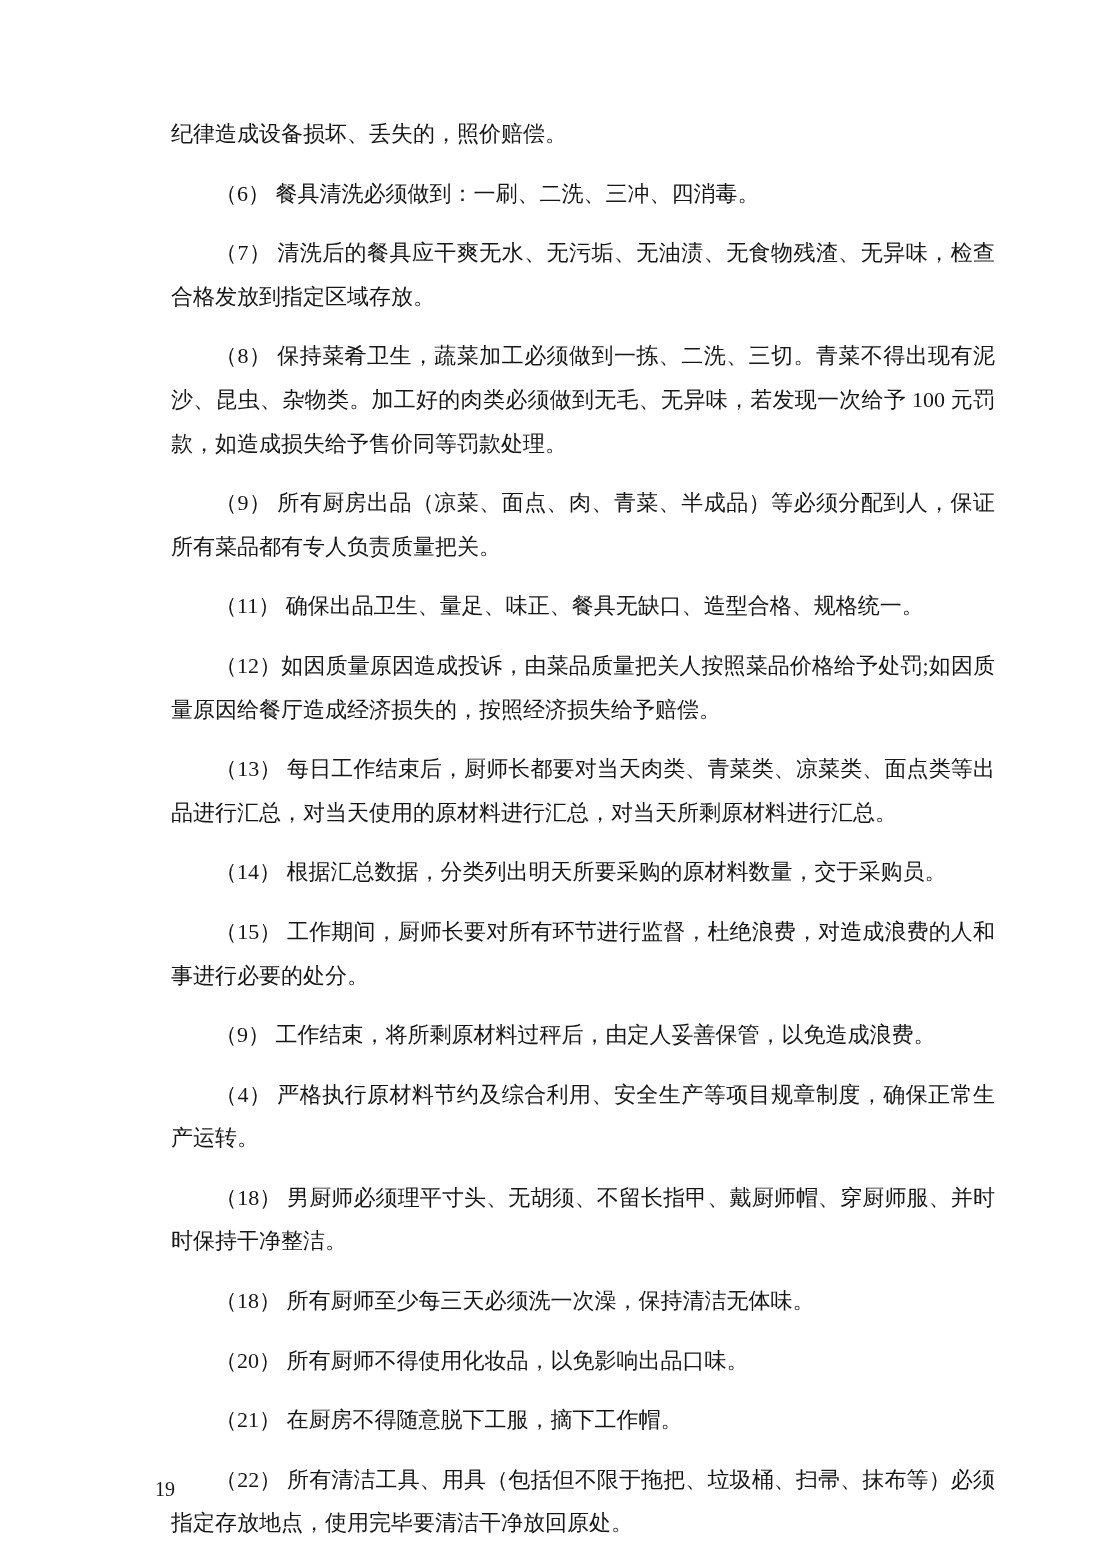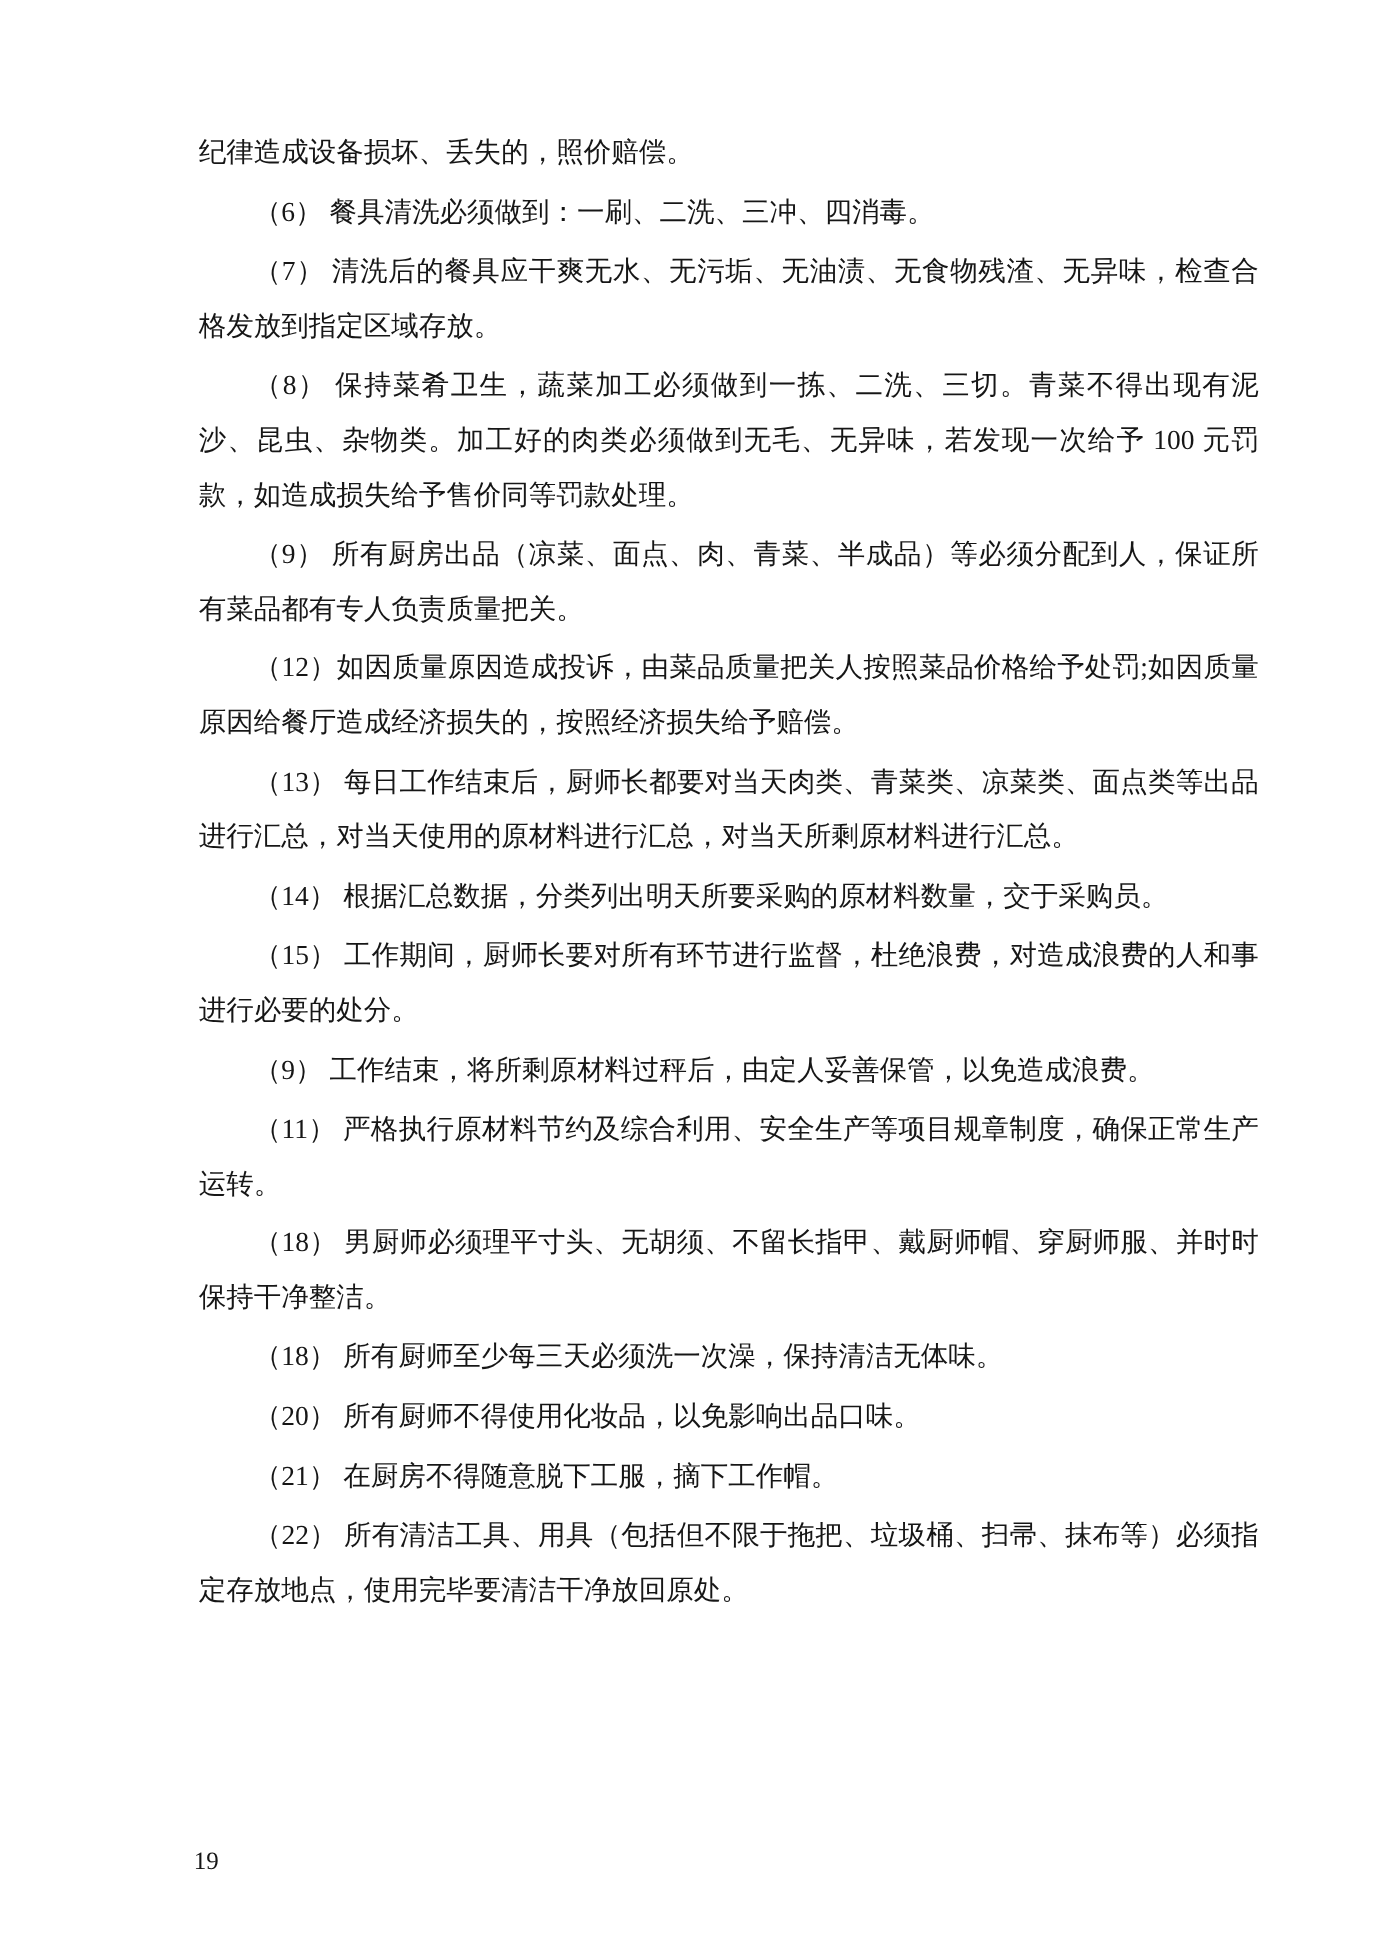--- a/index.html
+++ b/index.html
@@ -20,21 +20,21 @@
     top: 96px;
     width: 856px;
     font-family: "Liberation Serif", "DejaVu Serif", serif;
     font-size: 22px;
     line-height: 43.6px;
     color: #161616;
     text-align: justify;
     word-break: break-all;
   }
   .para {
-    margin: 4px;
+    margin: 16px;
     padding: 0;
     text-indent: 44px;
   }
   .para.no-indent {
     text-indent: 0;
   }
   .page-footer {
     position: absolute;
     left: 155px;
     top: 1478px;
@@ -51,26 +51,27 @@
 <body>
 
 <div class="page">
   <main class="doc-body">
 
   <p class="para no-indent">纪律造成设备损坏、丢失的，照价赔偿。</p>
       <p class="para">（6） 餐具清洗必须做到：一刷、二洗、三冲、四消毒。</p>
       <p class="para">（7） 清洗后的餐具应干爽无水、无污垢、无油渍、无食物残渣、无异味，检查合格发放到指定区域存放。</p>
       <p class="para">（8） 保持菜肴卫生，蔬菜加工必须做到一拣、二洗、三切。青菜不得出现有泥沙、昆虫、杂物类。加工好的肉类必须做到无毛、无异味，若发现一次给予 100 元罚款，如造成损失给予售价同等罚款处理。</p>
       <p class="para">（9） 所有厨房出品（凉菜、面点、肉、青菜、半成品）等必须分配到人，保证所有菜品都有专人负责质量把关。</p>
+      <p class="para">（11） 确保出品卫生、量足、味正、餐具无缺口、造型合格、规格统一。</p>
       <p class="para">（12）如因质量原因造成投诉，由菜品质量把关人按照菜品价格给予处罚;如因质量原因给餐厅造成经济损失的，按照经济损失给予赔偿。</p>
       <p class="para">（13） 每日工作结束后，厨师长都要对当天肉类、青菜类、凉菜类、面点类等出品进行汇总，对当天使用的原材料进行汇总，对当天所剩原材料进行汇总。</p>
       <p class="para">（14） 根据汇总数据，分类列出明天所要采购的原材料数量，交于采购员。</p>
       <p class="para">（15） 工作期间，厨师长要对所有环节进行监督，杜绝浪费，对造成浪费的人和事进行必要的处分。</p>
       <p class="para">（9） 工作结束，将所剩原材料过秤后，由定人妥善保管，以免造成浪费。</p>
-      <p class="para">（11） 严格执行原材料节约及综合利用、安全生产等项目规章制度，确保正常生产运转。</p>
+      <p class="para">（4） 严格执行原材料节约及综合利用、安全生产等项目规章制度，确保正常生产运转。</p>
       <p class="para">（18） 男厨师必须理平寸头、无胡须、不留长指甲、戴厨师帽、穿厨师服、并时时保持干净整洁。</p>
       <p class="para">（18） 所有厨师至少每三天必须洗一次澡，保持清洁无体味。</p>
       <p class="para">（20） 所有厨师不得使用化妆品，以免影响出品口味。</p>
       <p class="para">（21） 在厨房不得随意脱下工服，摘下工作帽。</p>
       <p class="para">（22） 所有清洁工具、用具（包括但不限于拖把、垃圾桶、扫帚、抹布等）必须指定存放地点，使用完毕要清洁干净放回原处。</p>
     </main>
   <footer class="page-footer">
     <span class="page-number">19</span>
   </footer>
 </div>

